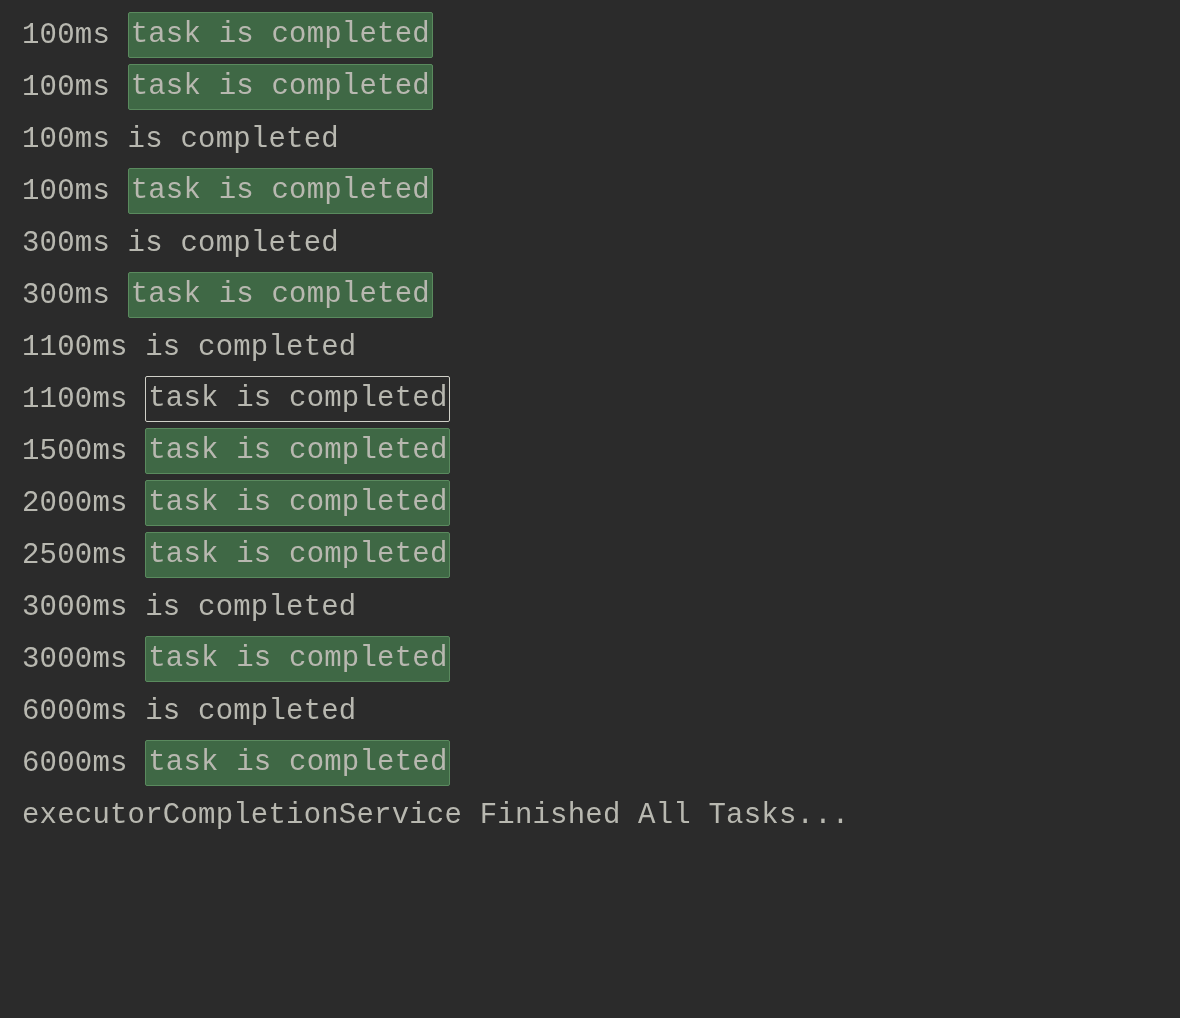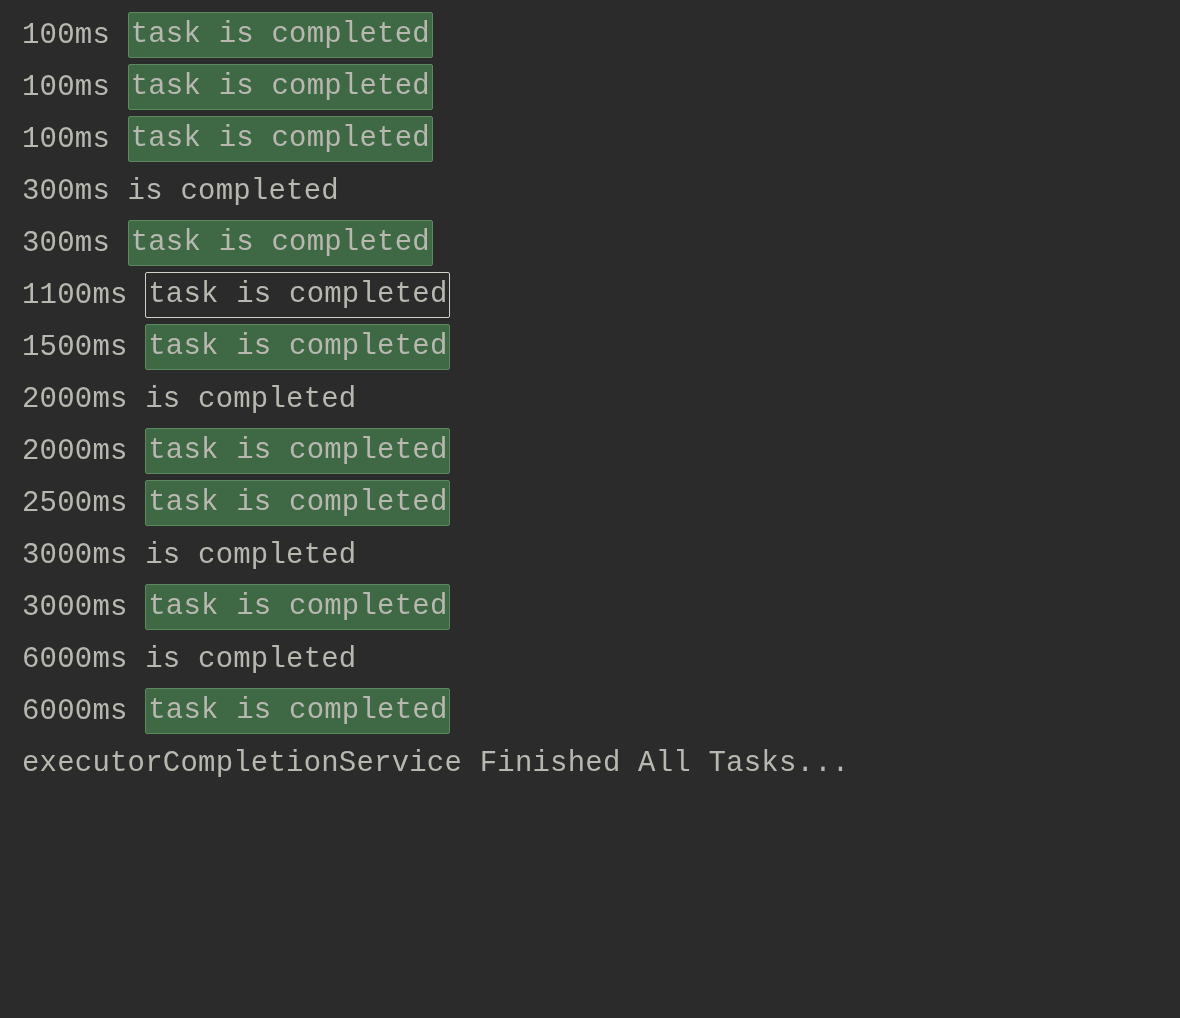--- a/index.html
+++ b/index.html
@@ -39,26 +39,27 @@
     border-radius: 2px;
     padding: 0 2px;
   }
 </style>
 </head>
 <body>
 
 <div class="console">
   <span class="line"><span>100ms </span><span class="hl">task is completed</span></span>
   <span class="line"><span>100ms </span><span class="hl">task is completed</span></span>
+  <span class="line"><span>100ms is completed</span></span>
   <span class="line"><span>100ms </span><span class="hl">task is completed</span></span>
   <span class="line"><span>300ms is completed</span></span>
   <span class="line"><span>300ms </span><span class="hl">task is completed</span></span>
+  <span class="line"><span>1100ms is completed</span></span>
   <span class="line"><span>1100ms </span><span class="hl selected">task is completed</span></span>
   <span class="line"><span>1500ms </span><span class="hl">task is completed</span></span>
-  <span class="line"><span>2000ms is completed</span></span>
   <span class="line"><span>2000ms </span><span class="hl">task is completed</span></span>
   <span class="line"><span>2500ms </span><span class="hl">task is completed</span></span>
   <span class="line"><span>3000ms is completed</span></span>
   <span class="line"><span>3000ms </span><span class="hl">task is completed</span></span>
   <span class="line"><span>6000ms is completed</span></span>
   <span class="line"><span>6000ms </span><span class="hl">task is completed</span></span>
   <span class="line"><span>executorCompletionService Finished All Tasks...</span></span>
 </div>
 
 </body></html>

